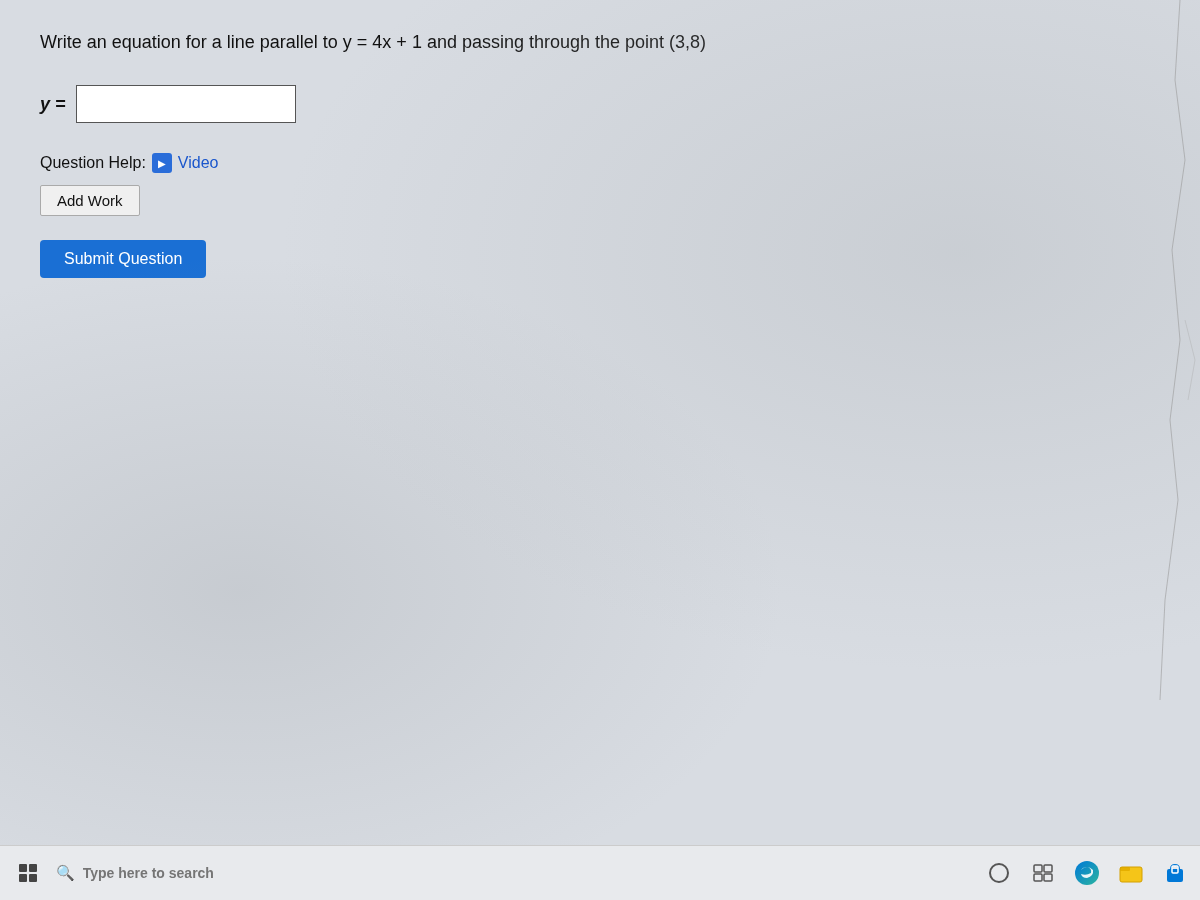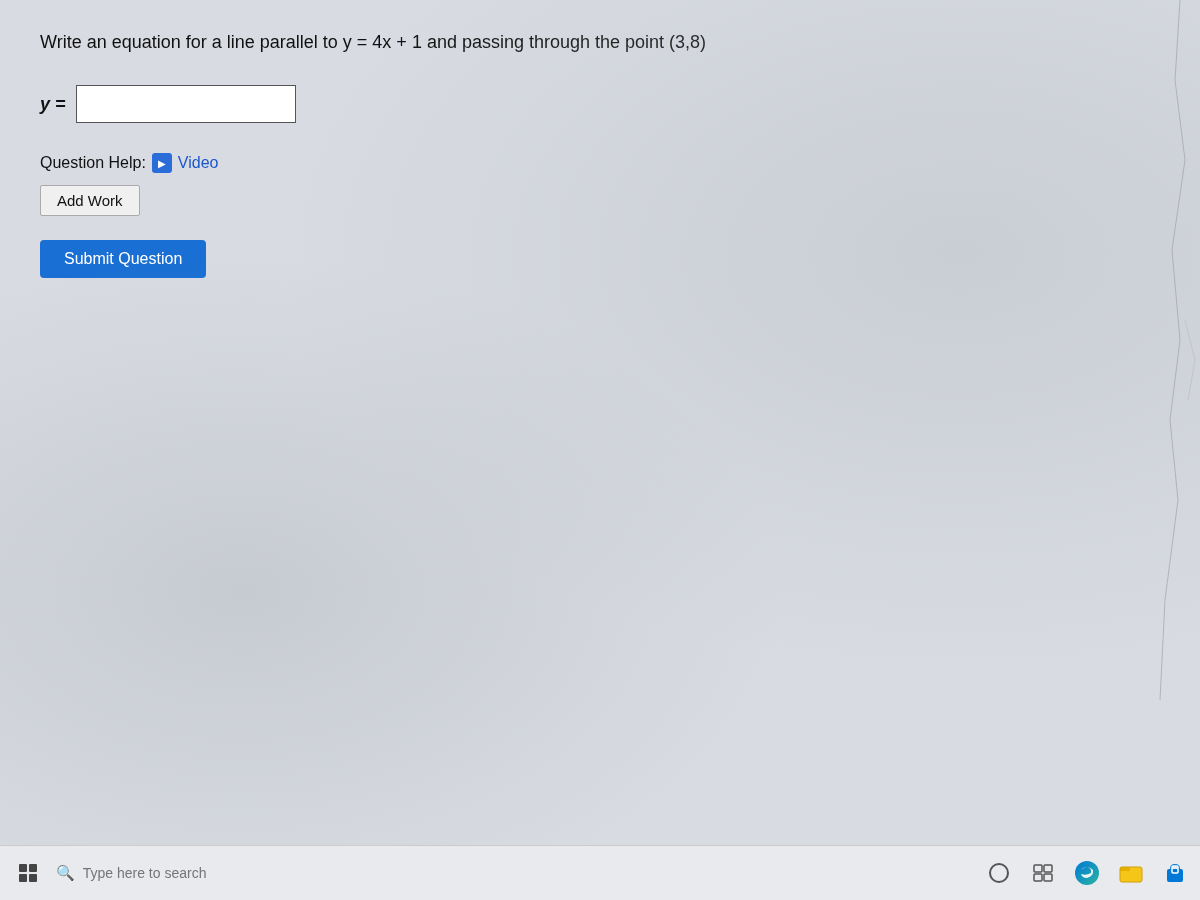--- a/index.html
+++ b/index.html
@@ -159,20 +159,21 @@
       font-size: 15px;
     }
 
     .taskbar-search-input {
       background: transparent;
       border: none;
       font-size: 14px;
       color: #333;
       width: 200px;
       outline: none;
+      font-weight: bold;
     }
 
     .taskbar-right {
       margin-left: auto;
       display: flex;
       align-items: center;
       gap: 14px;
     }
 
     .taskbar-icon {

